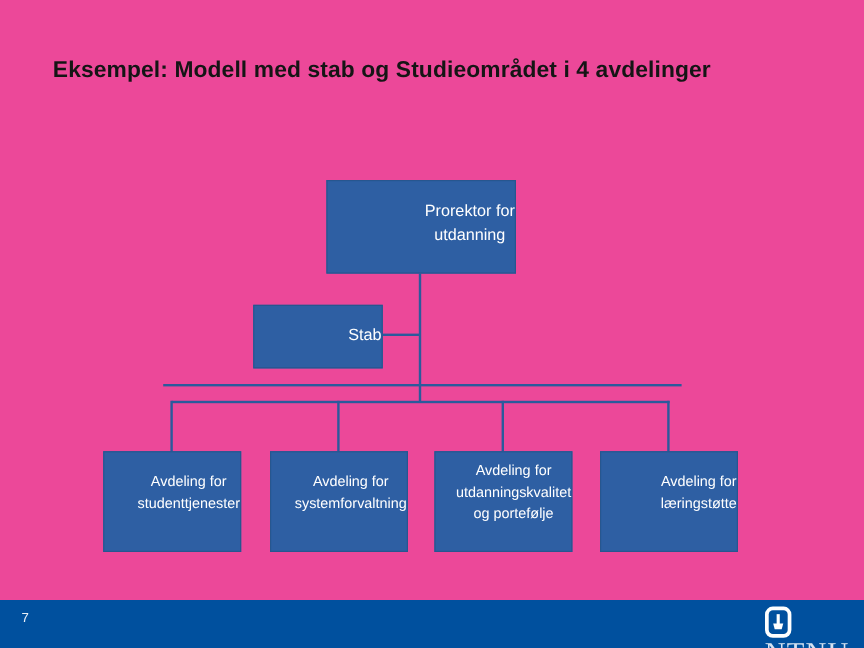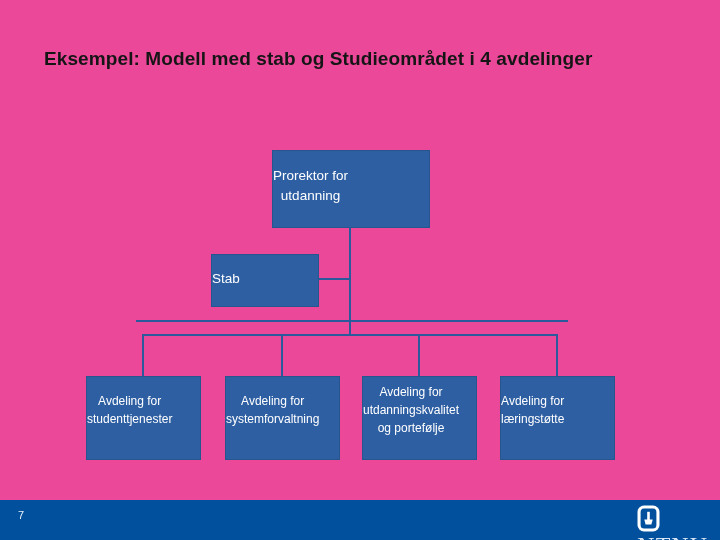--- a/index.html
+++ b/index.html
@@ -21,21 +21,21 @@
     letter-spacing: 0.1px;
   }
   
   .box {
     position: absolute;
     background: #2E5FA3;
     border: 1.5px solid #27568F;
     box-sizing: border-box;
     display: flex;
     align-items: center;
-    justify-content: flex-start;
+    justify-content: flex-end;
     text-align: center;
     color: #ffffff;
   }
   .box-label {
     white-space: pre-line;
     line-height: 1.5;
   }
   .box-root   { left: 272px; top: 150px; width: 158px; height: 78px; padding-bottom: 6px; font-size: 13.5px; }
   .box-stab   { left: 211px; top: 254px; width: 108px; height: 53px; padding-bottom: 2px; font-size: 13.5px; }
   .box-child  { top: 376px; width: 115px; height: 84px; padding-bottom: 16px; font-size: 12px; }

